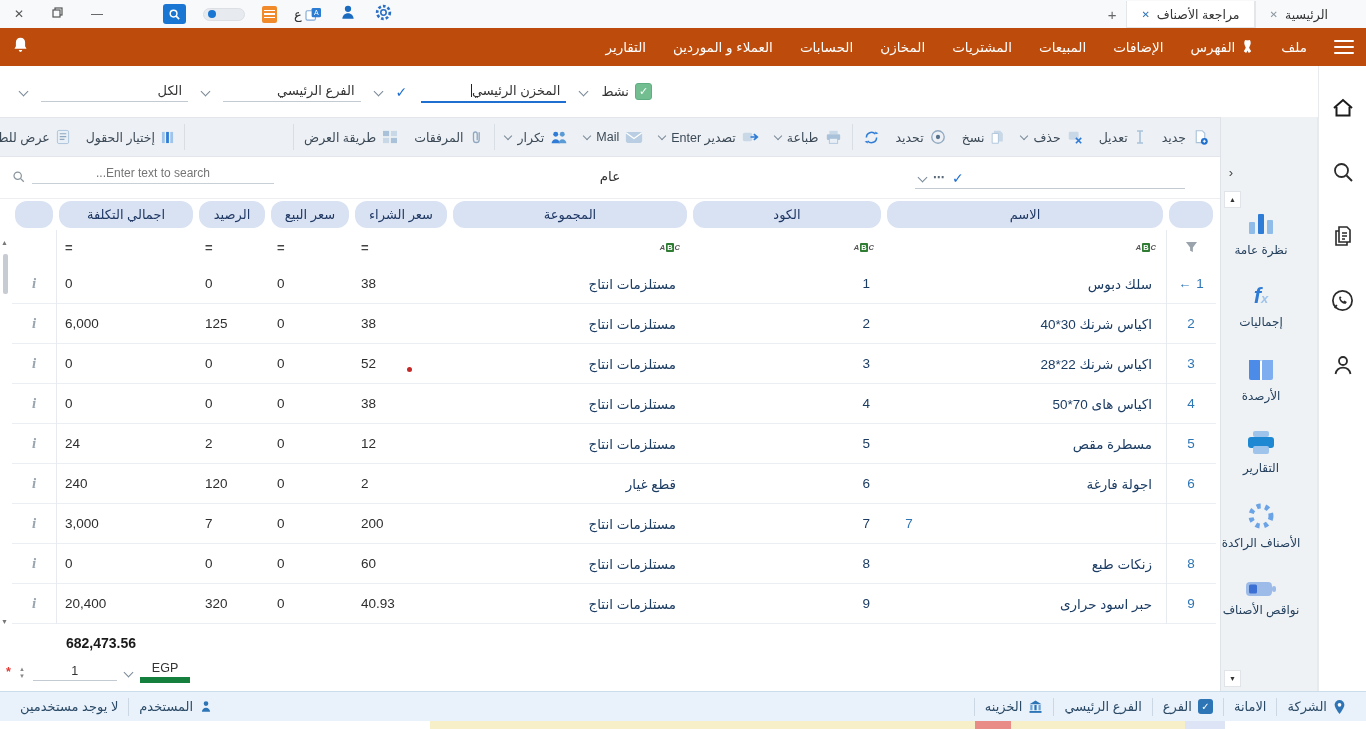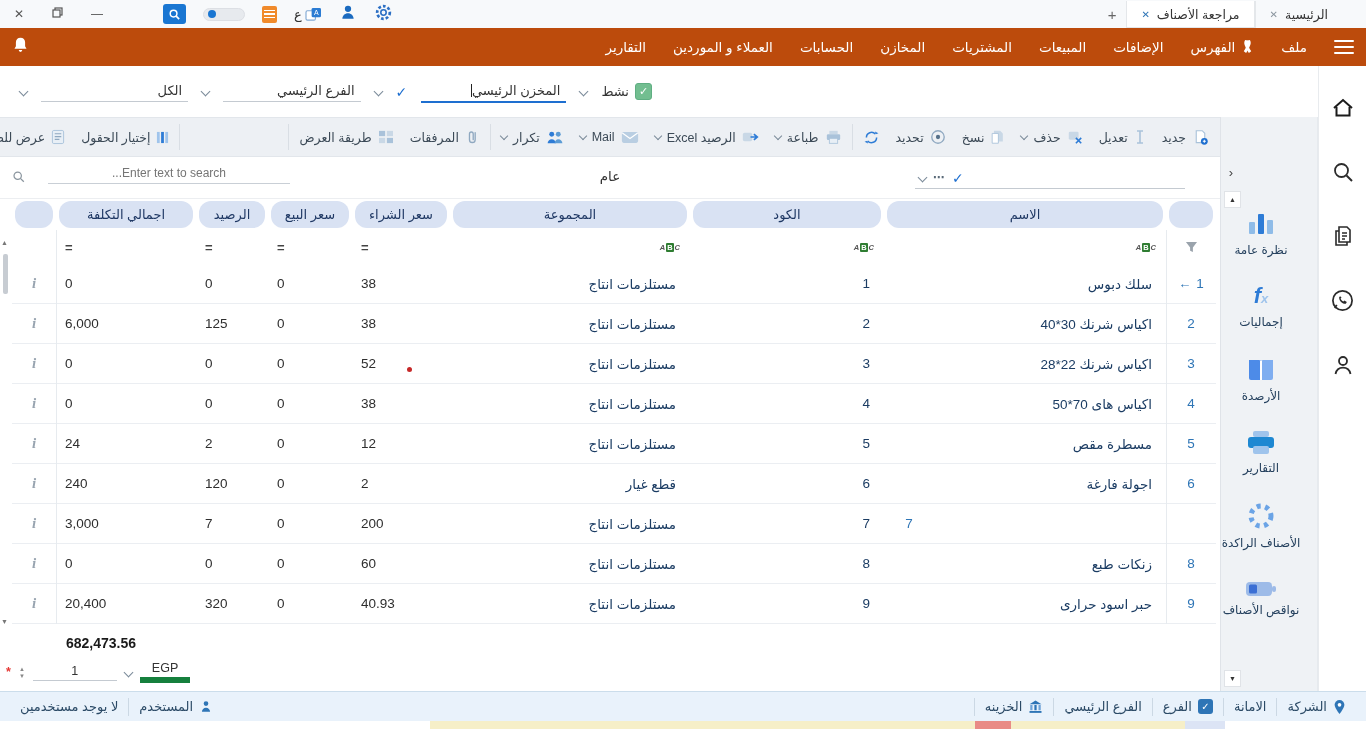--- a/index.html
+++ b/index.html
@@ -48,21 +48,21 @@
   .toolbar { position:absolute; top:117px; left:0; width:1221px; height:40px; background:#EDF0F4; border-top:1px solid #E2E6EB; border-bottom:1px solid #E2E6EB; direction:rtl; display:flex; align-items:center; padding:0 4px; font-size:12.5px; color:#3C4A57; }
   .tbtn { display:flex; align-items:center; gap:6px; padding:0 8px; height:100%; white-space:nowrap; }
   .tbtn .chev { width:6px; height:6px; margin-top:-2px; }
   .tsep { width:1px; height:26px; background:#D9DEE4; margin:0 2px; flex:none; }
   .tspacer { width:104px; flex:none; }
   .ticon { color:#9FB8CE; display:flex; align-items:center; }
 
   
   .subtabbar { position:absolute; top:157px; left:0; width:1221px; height:42px; background:#fff; border-bottom:1px solid #ECEEF1; }
   .general-tab { position:absolute; left:610px; top:11px; transform:translateX(-50%); font-size:13.5px; color:#333; }
-  .searchbox { position:absolute; left:12px; top:9px; display:flex; align-items:flex-end; gap:22px; }
+  .searchbox { position:absolute; left:12px; top:9px; display:flex; align-items:flex-end; gap:6px; }
   .searchbox input { width:242px; border:0; border-bottom:1px solid #C9CFD6; font-size:12px; text-align:center; color:#555; outline:none; direction:ltr; font-family:inherit; background:transparent; padding-bottom:3px; }
   .mini-combo { position:absolute; left:915px; top:10px; width:270px; height:22px; border-bottom:1px solid #C4CAD1; display:flex; align-items:center; gap:7px; padding:0 4px; }
   .dots { color:#5A6A78; font-weight:bold; letter-spacing:1px; font-size:11px; }
 
   
   .grid { position:absolute; top:199px; left:12px; width:1204px; direction:ltr; }
   .c-info{width:44px} .c-total{width:140px} .c-balance{width:72px} .c-sell{width:84px} .c-buy{width:98px}
   .c-group{width:240px} .c-code{width:194px} .c-name{width:282px} .c-num{width:50px}
   .gh-row, .gf-row, .gr { display:flex; }
   .gh-row > div, .gf-row > div, .gr > div { flex:none; }
@@ -310,21 +310,21 @@
     <span>طباعة</span>
     <span class="chev"></span>
   </span>
   <span class="tbtn">
     <span class="ticon">
         <svg width="17" height="14" viewBox="0 0 20 16">
           <rect x="1" y="3" width="11" height="10" rx="2" fill="#C9D8E6"></rect>
           <path d="M10 8h7M14 4.5L18 8l-4 3.5" fill="none" stroke="#2E7CD6" stroke-width="2"></path>
         </svg>
       </span>
-    <span>الرصيد Excel</span>
+    <span>تصدير Enter</span>
     <span class="chev"></span>
   </span>
   <span class="tbtn">
     <span class="ticon">
         <svg width="18" height="13" viewBox="0 0 20 14">
           <rect x="1" y="1" width="18" height="12" rx="2" fill="#B9CEE2"></rect>
           <path d="M1.5 2l8.5 6 8.5-6" fill="none" stroke="#fff" stroke-width="1.4"></path>
         </svg>
       </span>
     <span>Mail</span>

